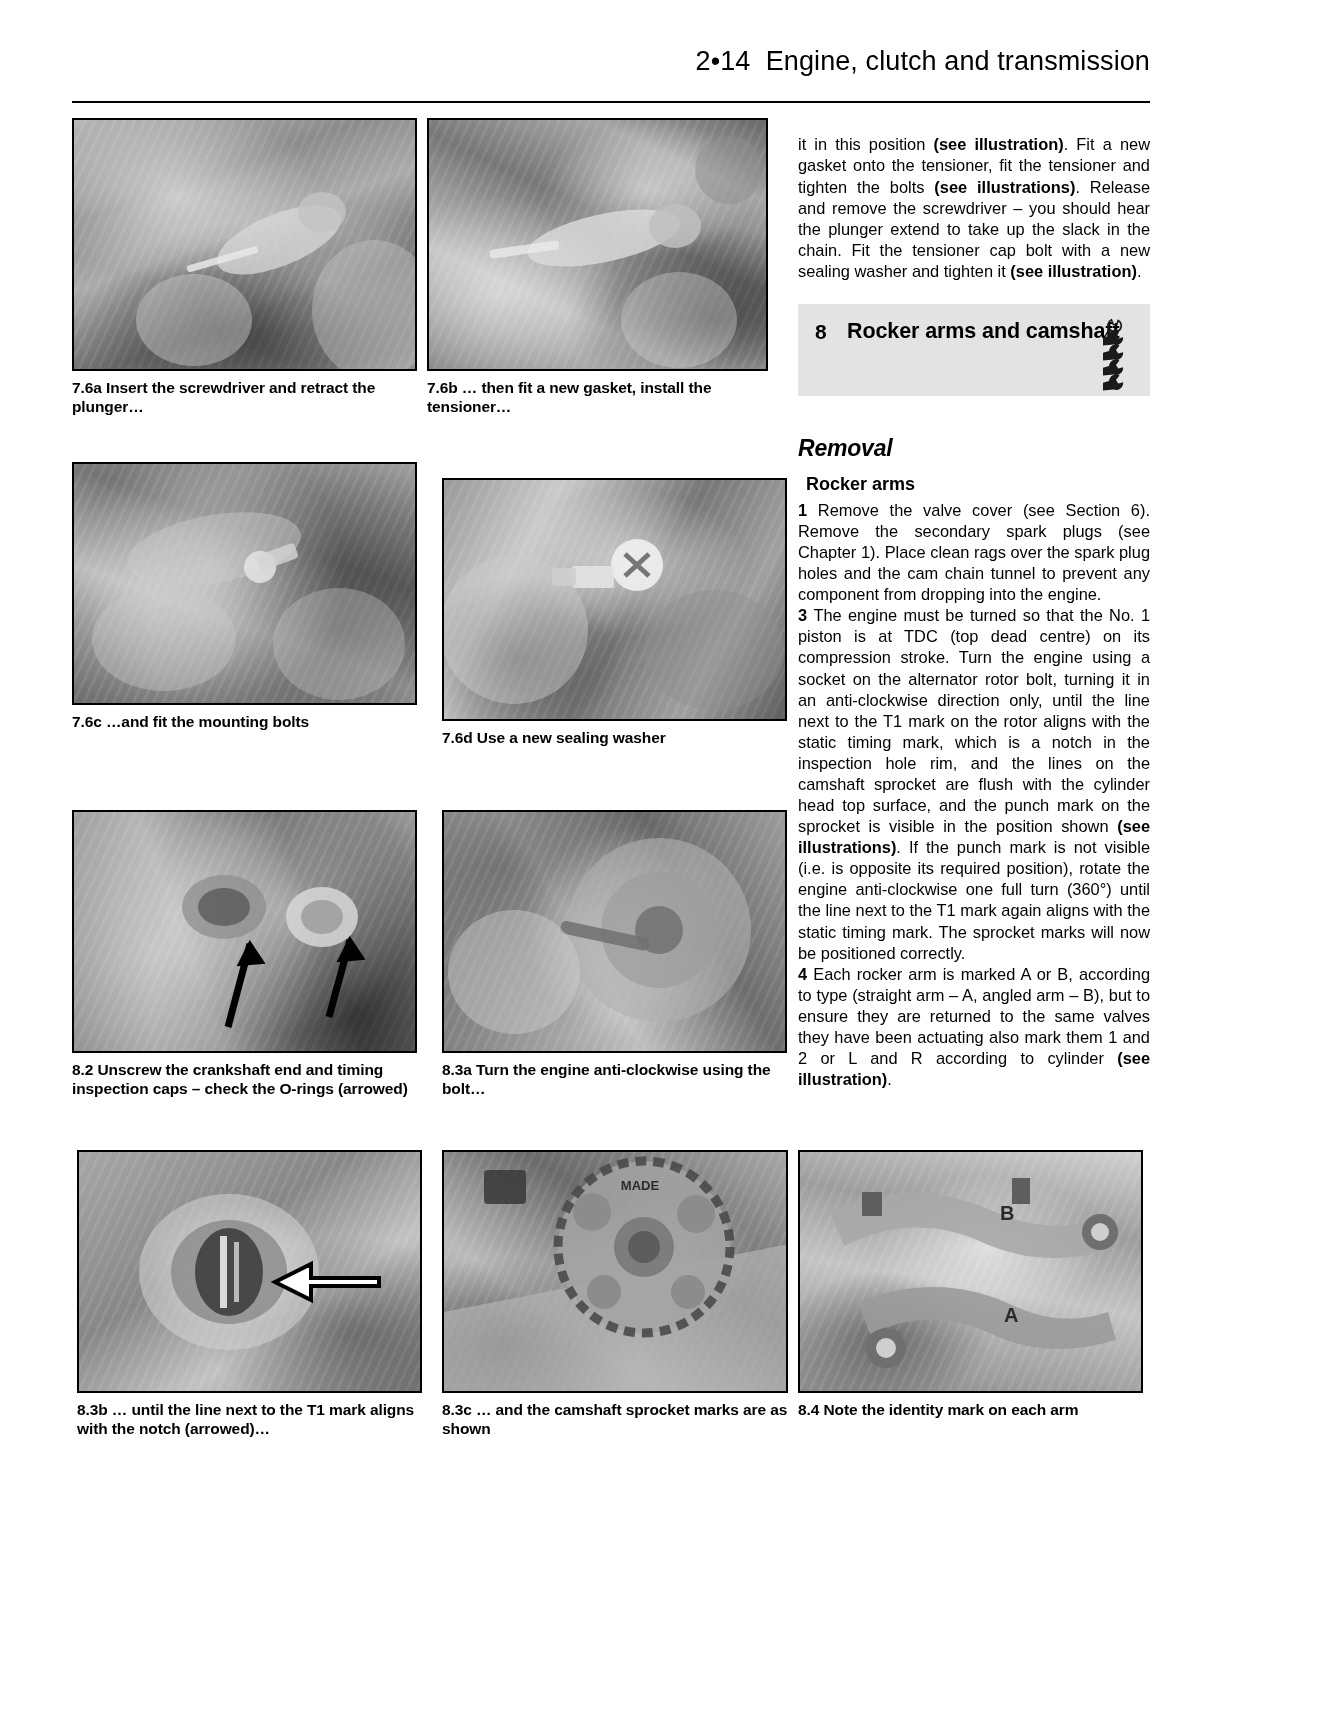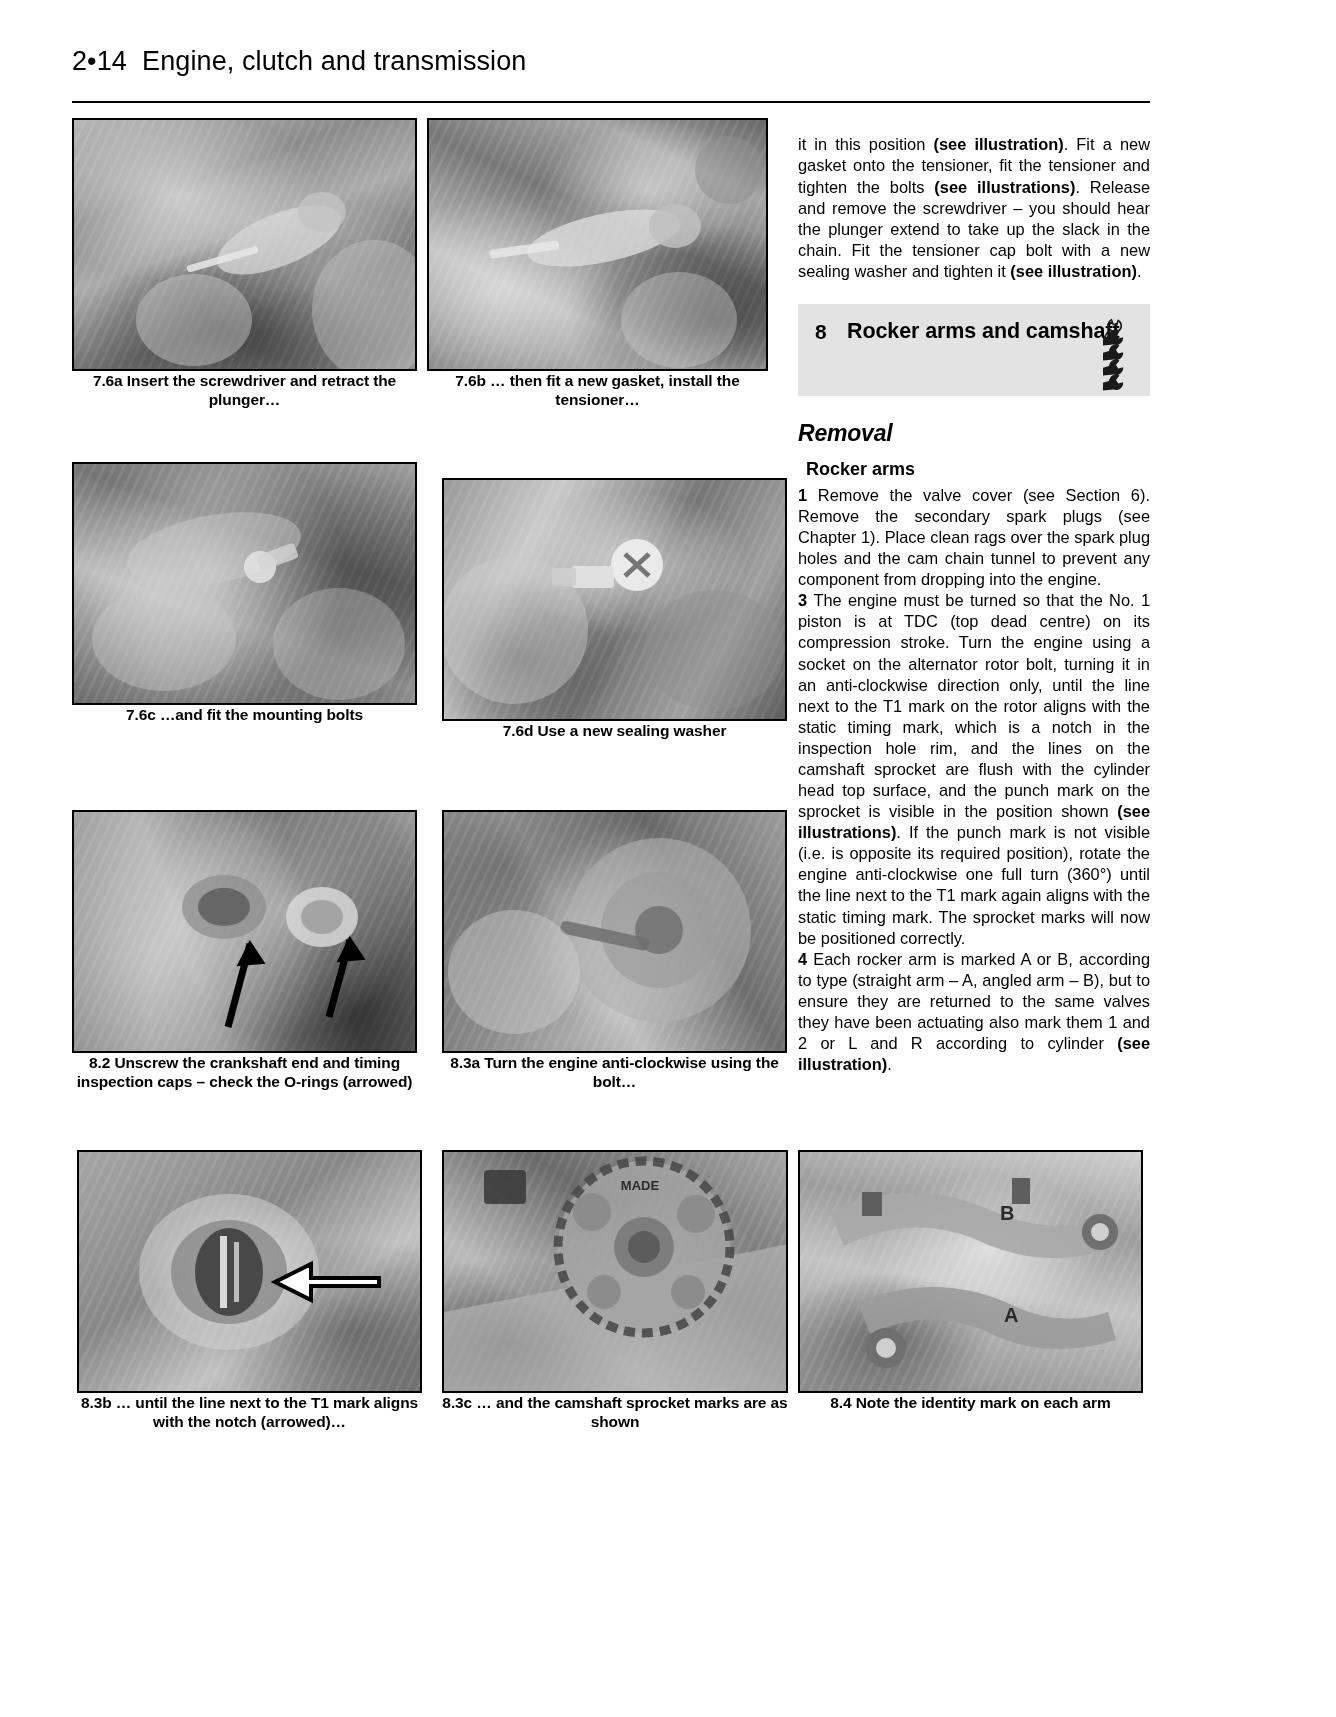--- a/index.html
+++ b/index.html
@@ -17,20 +17,21 @@
   
   #page-header {
     position: absolute;
     left: 72px; top: 46px; width: 1078px;
   }
   #page-header .hdr-line {
     font-size: 27px;
     font-weight: 400;
     letter-spacing: 0.1px;
     white-space: nowrap;
+    text-align: right;
   }
   #page-header .folio { font-weight: 400; }
   #page-header .rule {
     margin-top: 24px;
     border-top: 2px solid #000;
     width: 100%;
   }
 
   
   #content {
@@ -46,22 +47,22 @@
   }
   .fig .frame {
     border: 2px solid #000;
     background: #9a9a9a;
     overflow: hidden;
     position: relative;
   }
   .fig .cap {
     font-size: 15.5px;
     font-weight: bold;
-    text-align: center;
     line-height: 1.24;
+    margin-top: 7px;
     letter-spacing: -0.1px;
   }
 
   
   .photo {
     position: absolute;
     inset: 0;
     background:
       radial-gradient(ellipse 60% 50% at 30% 30%, rgba(255,255,255,0.55), rgba(255,255,255,0) 70%),
       radial-gradient(ellipse 55% 45% at 75% 65%, rgba(255,255,255,0.35), rgba(255,255,255,0) 72%),
@@ -167,21 +168,21 @@
   .spanner-stack {
     position: absolute;
     right: 13px; top: 7px;
     width: 34px; height: 80px;
   }
 
   h3.removal {
     font-size: 23px;
     font-style: italic;
     font-weight: bold;
-    margin: 24px 0 12px 0;
+    margin: 39px 0 12px 0;
     letter-spacing: -0.2px;
   }
   h4.sub {
     font-size: 18px;
     font-weight: bold;
     margin: 0 0 5px 8px;
   }
   .body-text p { margin: 0; }
 </style>
 </head>

